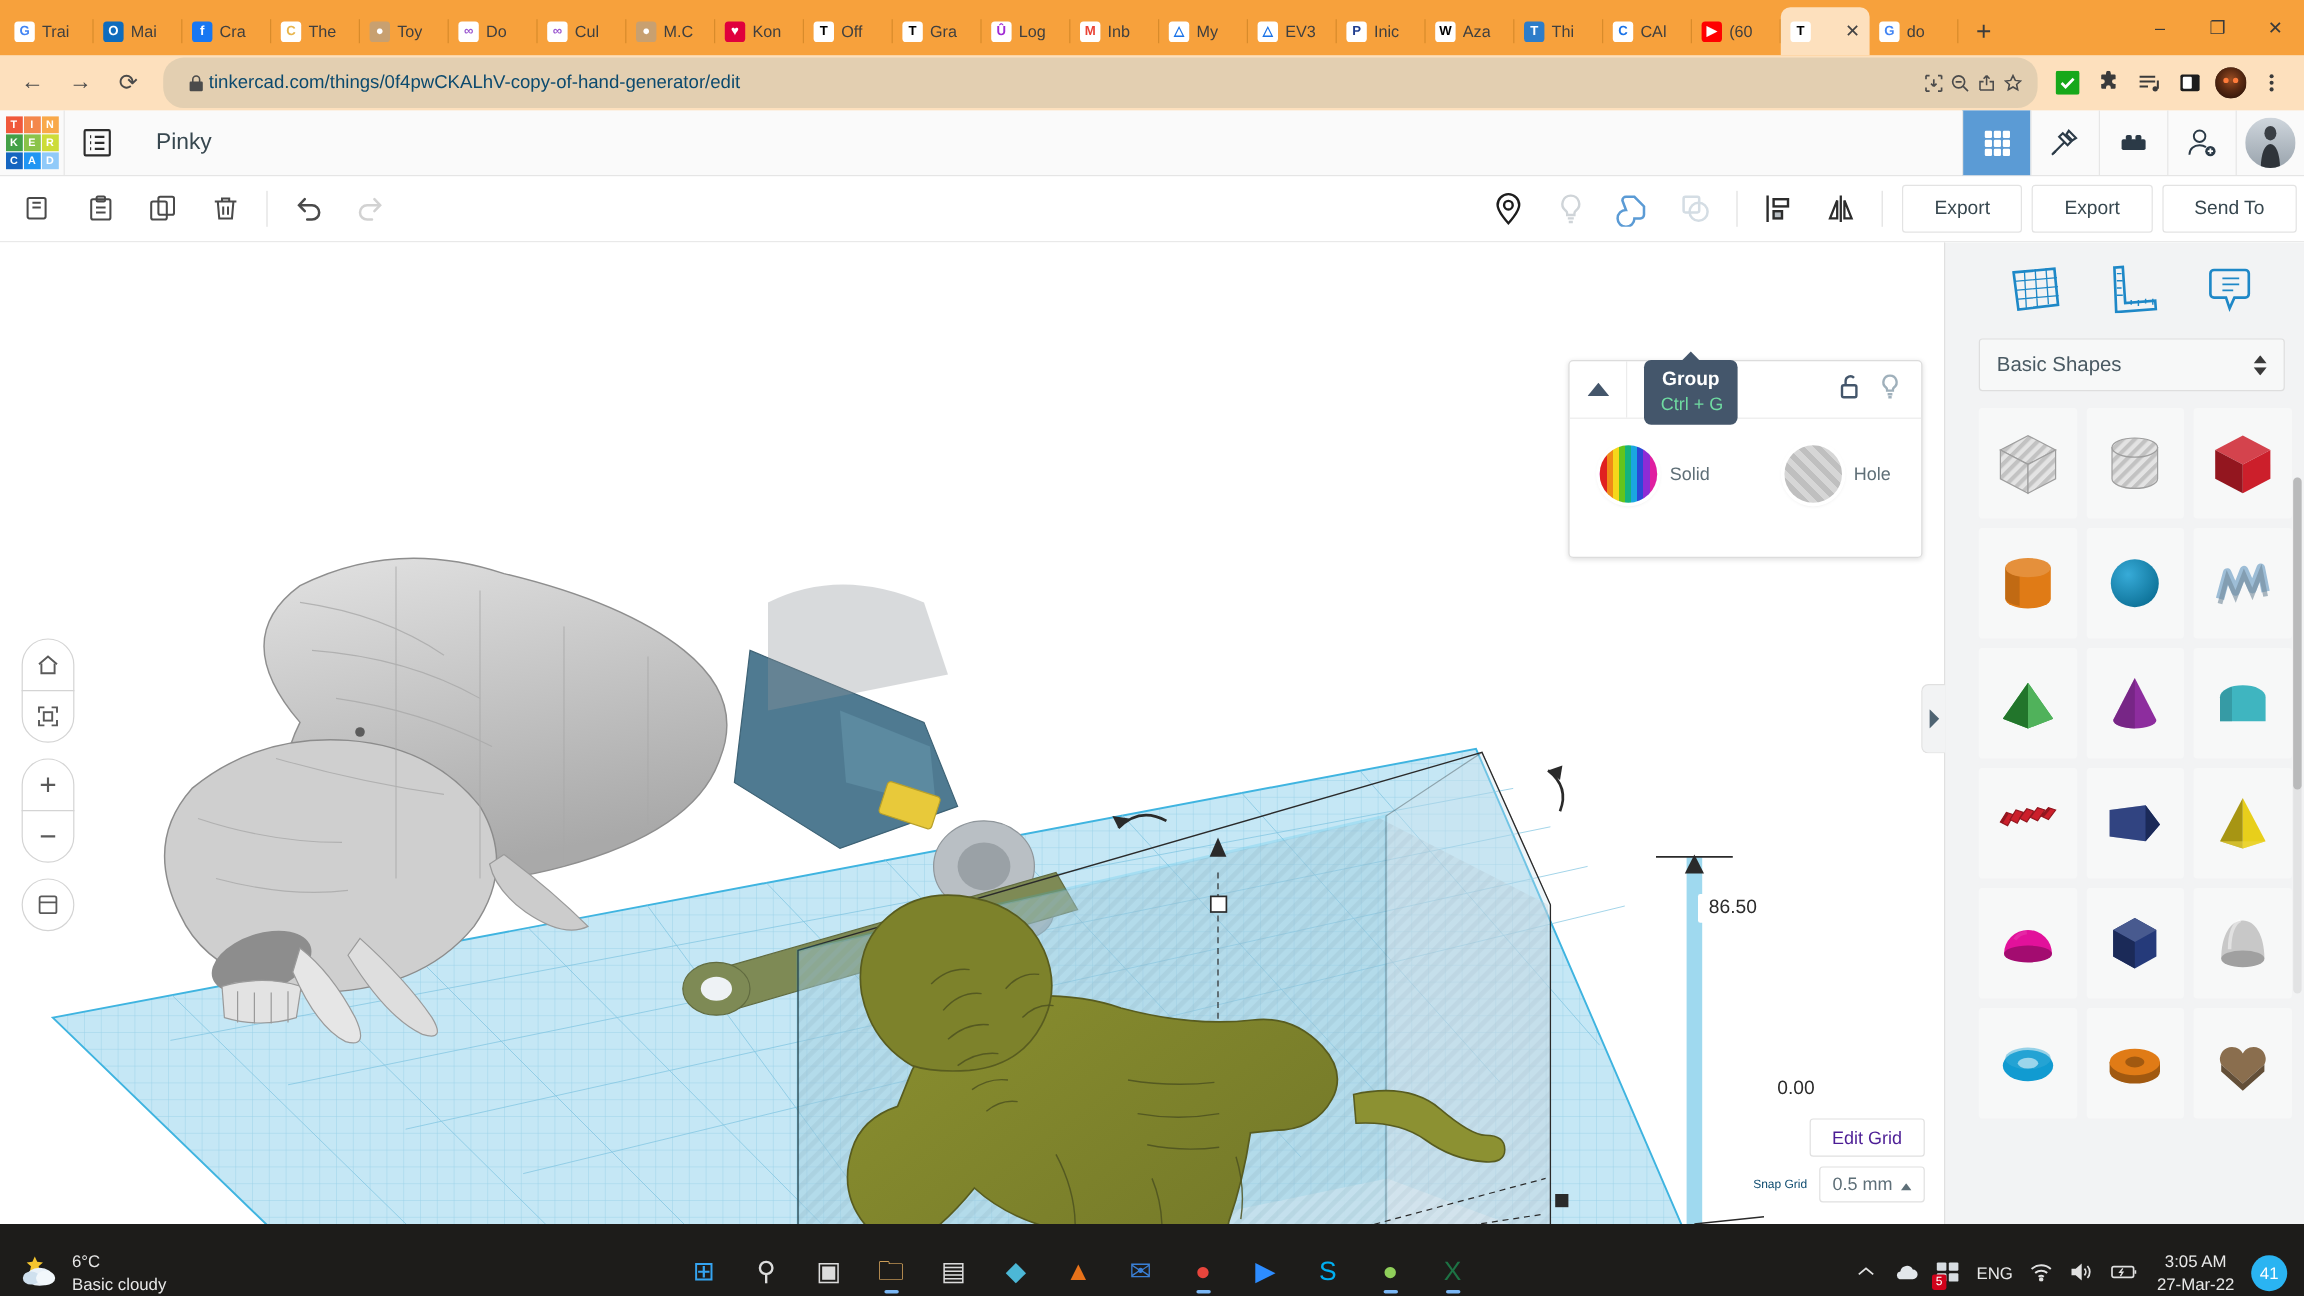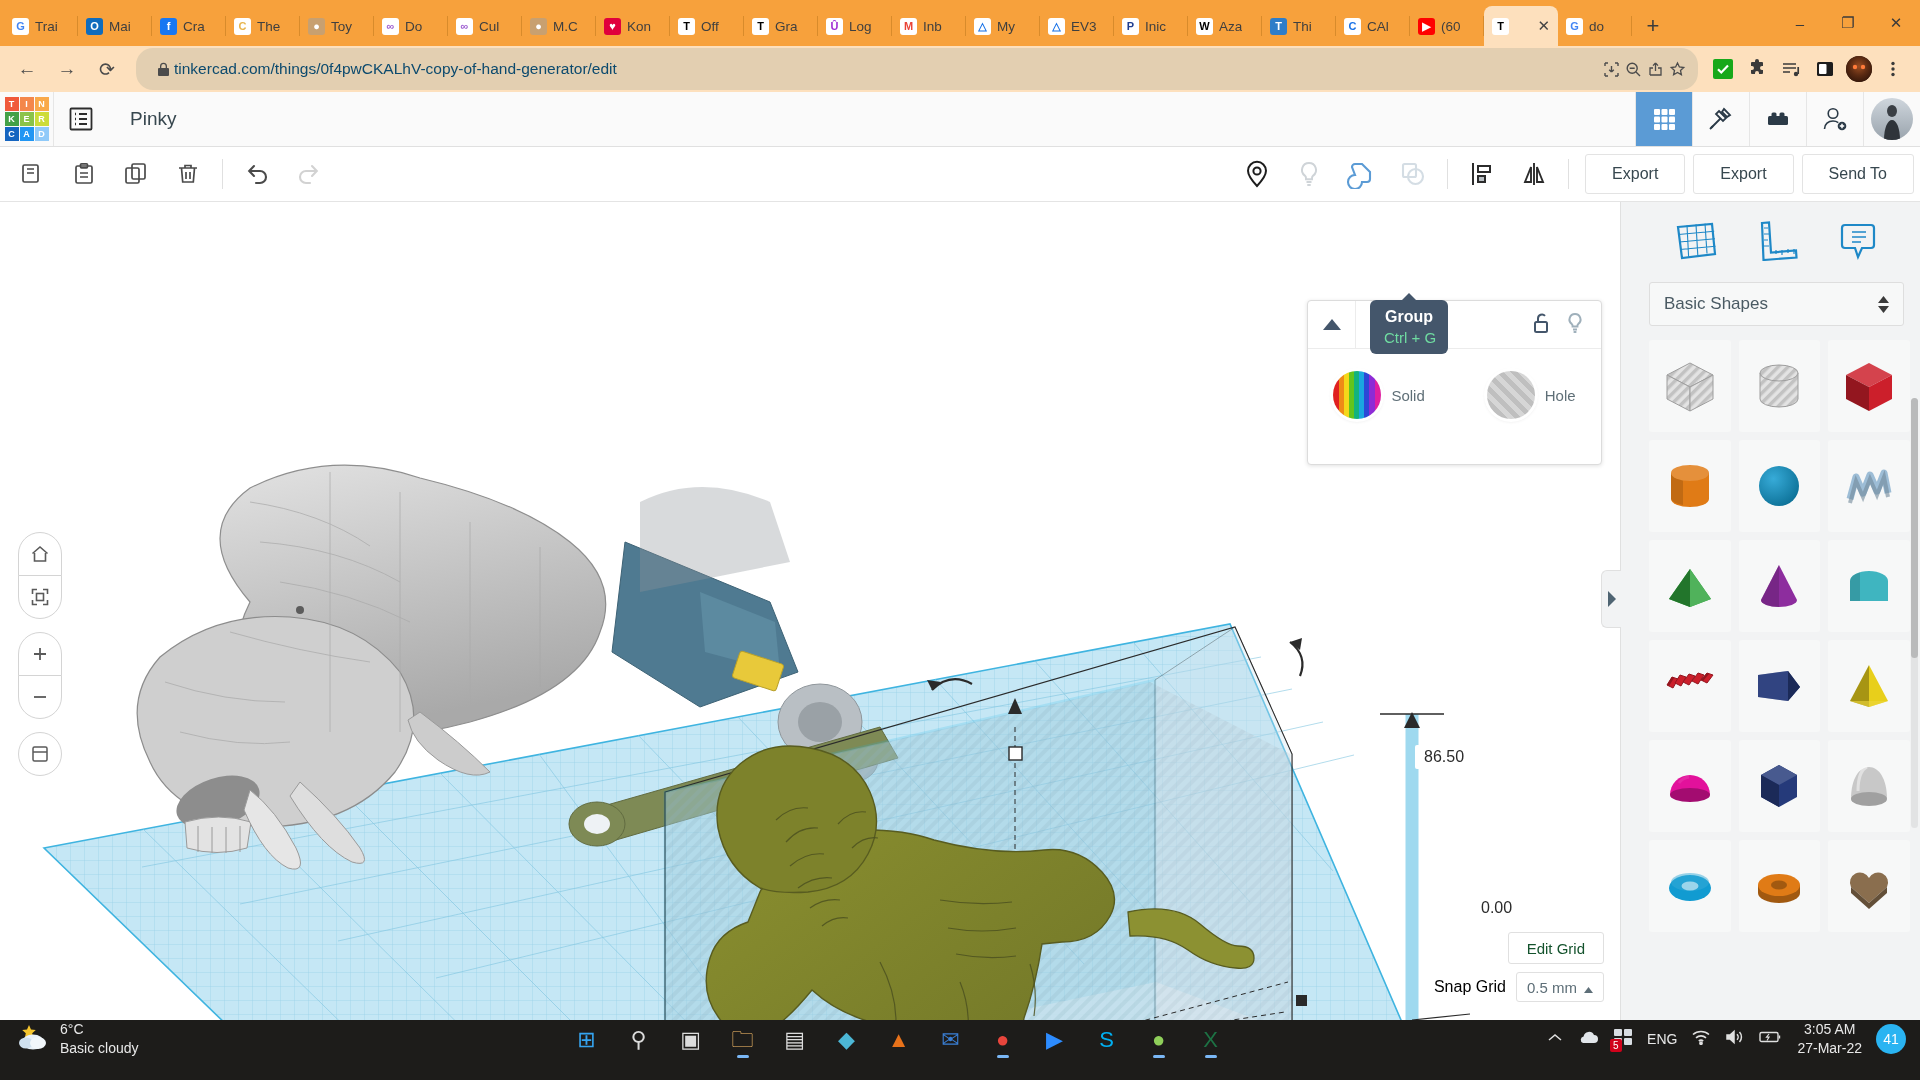--- a/index.html
+++ b/index.html
@@ -175,39 +175,39 @@
     position:absolute; left:-20px; top:368px; width:20px; height:58px;
     background:#f2f3f4; border:1px solid #e0e0e0; border-right:none;
     border-radius:6px 0 0 6px; display:flex; align-items:center; justify-content:center;
     color:#4f6472; font-size:17px;
   }
 
   .gridctl { position:absolute; right:316px; bottom:18px; width:240px; text-align:right;}
   .editgrid {
     display:inline-flex;align-items:center;justify-content:center;
     height:32px;padding:0 18px;border:1px solid #e0e0e0;border-radius:3px;
-    font-size:15px;color:#14532d;background:#fff;
+    font-size:15px;color:#4c1d95;background:#fff;
   }
   .snaprow { display:flex;align-items:center;justify-content:flex-end;gap:10px;margin-top:8px;}
-  .snaprow .lbl { font-size:16px;color:#000000;}
+  .snaprow .lbl { font-size:10px;color:#0c4a6e;}
   .snapsel {
     height:30px;padding:0 10px;border:1px solid #e0e0e0;border-radius:3px;background:#fff;
     display:flex;align-items:center;gap:7px;font-size:15px;color:#5e6f78;
   }
 
   
   .dimlbl {
     position:absolute; background:#fff; padding:3px 9px; font-size:16px; color:#2b2b2b;
     border-radius:2px; white-space:nowrap;
   }
 
   
   #taskbar {
     position:absolute; left:0; top:1020px; width:1920px; height:60px;
-    background:#1d1c1a; display:flex; align-items:flex-start;
+    background:#1d1c1a; display:flex; align-items:flex-end;
   }
   .tb-weather { display:flex;align-items:center;gap:10px;padding-left:16px;width:250px;}
   .tb-weather .wtxt { color:#e8e8e8; font-size:14px; line-height:1.35;}
   .tb-icons { display:flex; align-items:center; gap:12px; margin-left:auto; margin-right:auto;}
   .tb-ic { width:40px;height:40px;display:flex;align-items:center;justify-content:center;position:relative;}
   .tb-tray { display:flex;align-items:center;gap:14px;padding-right:14px;color:#e8e8e8;font-size:14px;}
   .tb-clock { text-align:center; line-height:1.35; font-size:14px;}
   .tb-badge {
     width:30px;height:30px;border-radius:50%;background:#2ab4f2;color:#fff;
     display:flex;align-items:center;justify-content:center;font-size:14px;

